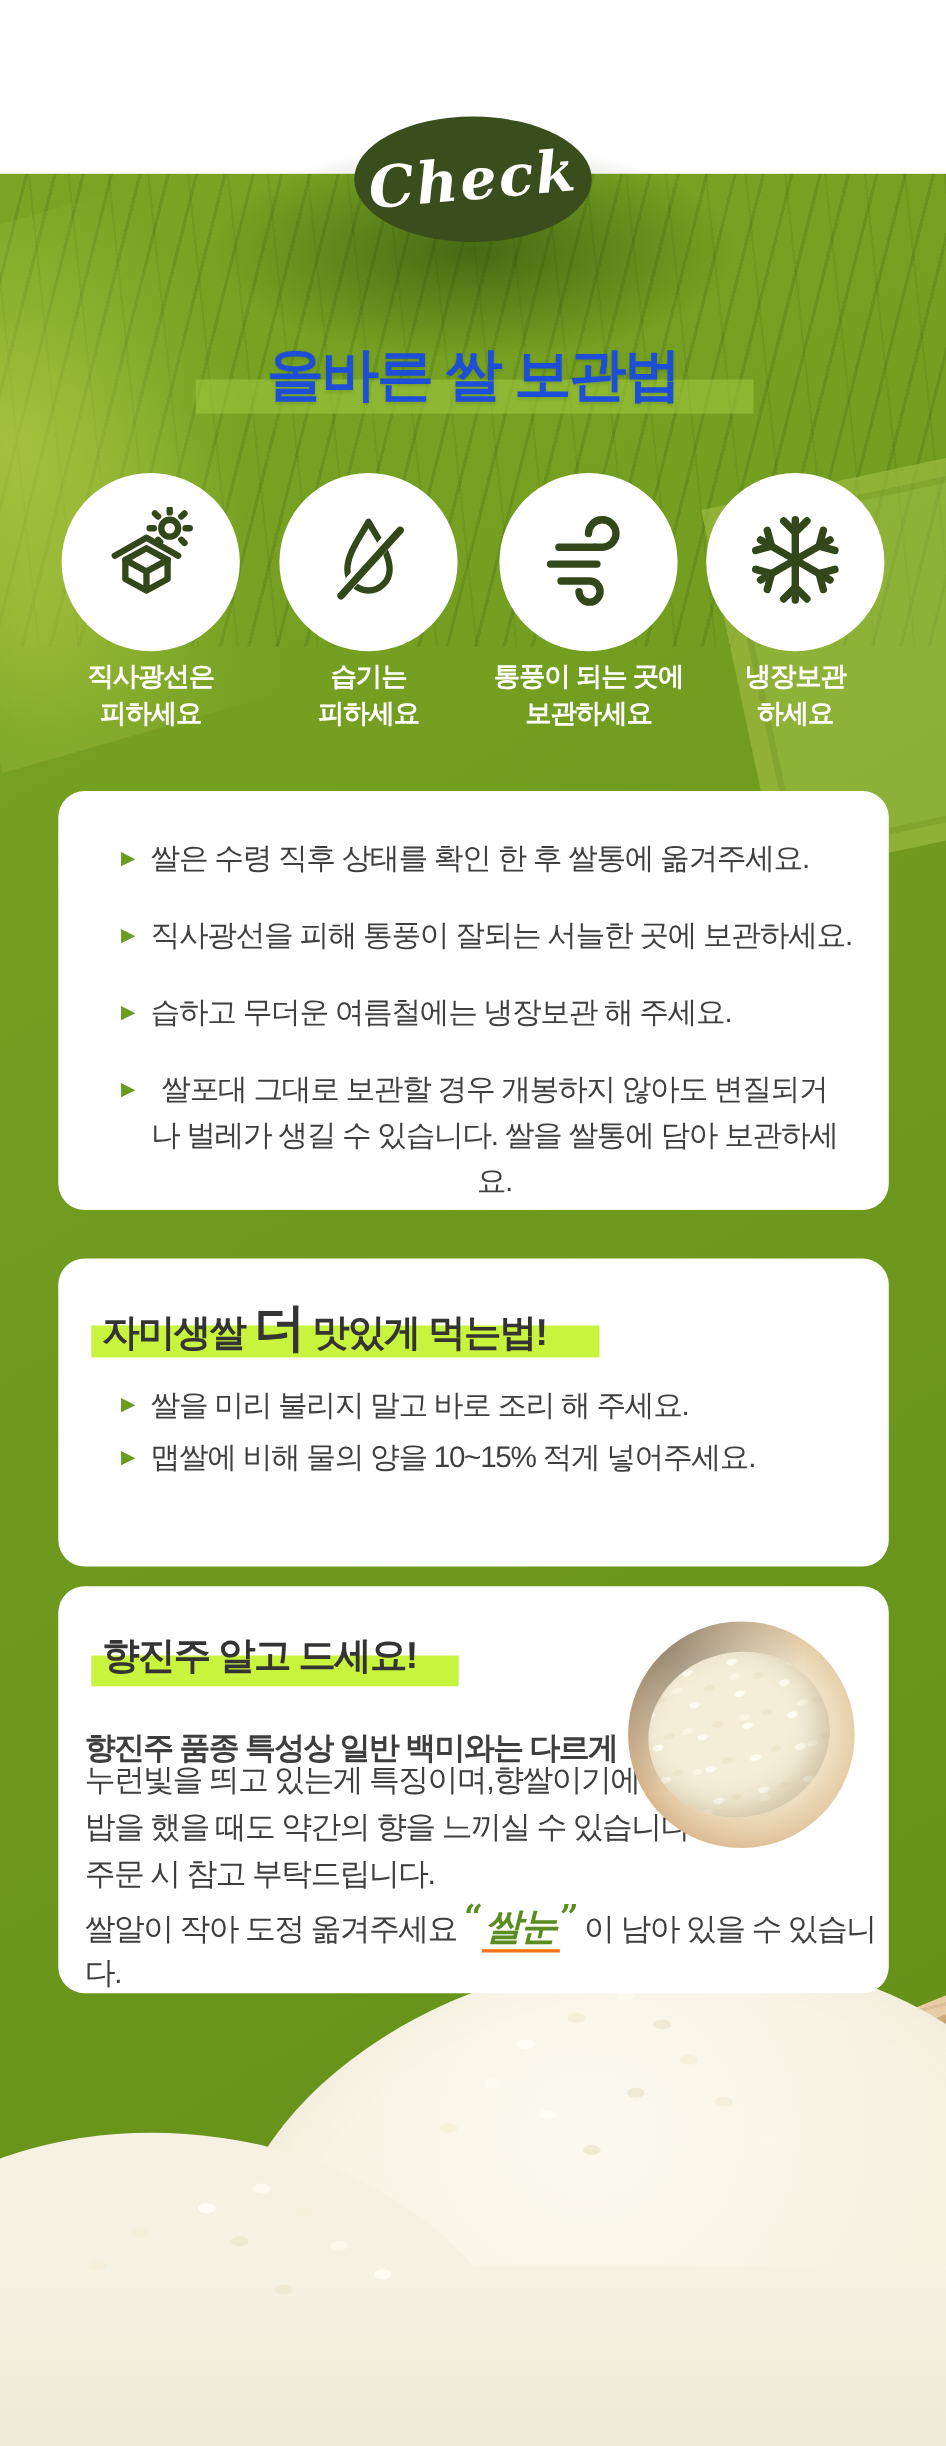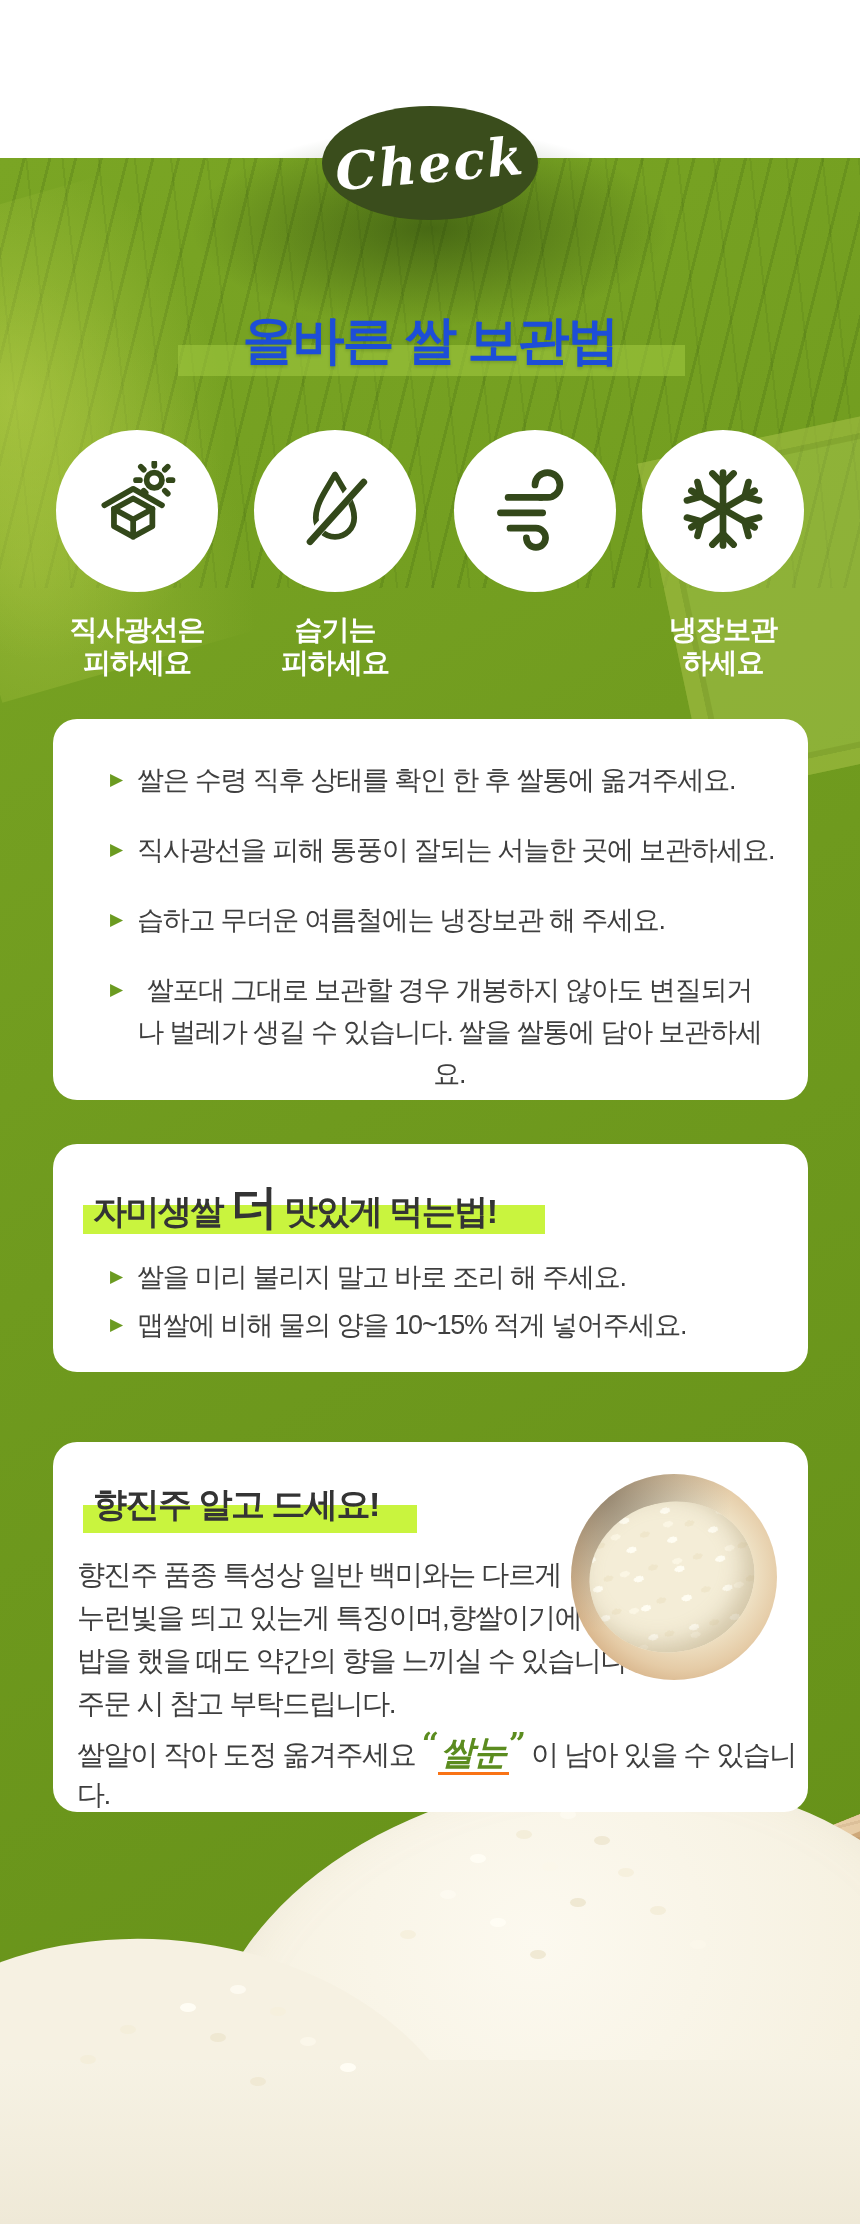--- a/index.html
+++ b/index.html
@@ -36,47 +36,47 @@
   .hero-title { position:absolute; left:0; top:306px; width:100%; text-align:center; z-index:5;
     font-size:52px; font-weight:800; color:#1d4ed8; letter-spacing:-2px;
     text-shadow:0 2px 3px rgba(40,70,10,.2); }
 
   
   .tip-circle { position:absolute; top:430px; width:162px; height:162px; border-radius:50%;
     background:#ffffff; display:flex; align-items:center; justify-content:center; z-index:5; }
   .tc1{left:56px;} .tc2{left:254px;} .tc3{left:454px;} .tc4{left:642px;}
   .tip-circle svg { width:96px; height:96px; }
   .tip-label { position:absolute; top:599px; width:220px; text-align:center; z-index:5;
-    color:#ffffff; font-size:28px; font-weight:600; line-height:33px; letter-spacing:-1px;margin-top:14px; }
+    color:#ffffff; font-size:24px; font-weight:600; line-height:33px; letter-spacing:-1px; }
   .tl1{left:27px;} .tl2{left:225px;} .tl3{left:425px;} .tl4{left:613px;}
   .tip-label span { display:block; }
 
   
   .card { position:absolute; left:53px; width:755px; background:#ffffff; border-radius:24px; z-index:5; }
   .card1 { top:719px;  height:381px; }
-  .card2 { top:1144px; height:228px; }
+  .card2 { top:1144px; height:280px; }
   .card3 { top:1442px; height:370px; }
 
   .bullet { position:absolute; left:57px; display:flex; align-items:flex-start;
     font-size:27px; color:#3f3f3f; letter-spacing:-1.2px; line-height:42px; }
   .bullet .mk { color:#6b9b21; font-size:17px; line-height:42px; margin-right:15px; flex:0 0 auto; }
   .b1{top:40px;} .b2{top:110px;} .b3{top:180px;} .b4{top:250px;}
   .b4 .tx{ max-width:625px;text-align:center; }
 
   .c2-band { position:absolute; left:30px; top:61px; width:462px; height:29px; background:#c9f43e; z-index:1; }
   .c2-title { position:absolute; left:40px; top:32px; z-index:2; font-size:34px; font-weight:800;
     color:#343434; letter-spacing:-1.5px; }
   .c2-title .em { font-size:47px; letter-spacing:-2px; }
   .c2b1{top:112px;} .c2b2{top:160px;}
 
   .c3-band { position:absolute; left:30px; top:63px; width:334px; height:28px; background:#c9f43e; z-index:1; }
   .c3-title { position:absolute; left:40px; top:40px; z-index:2; font-size:34px; font-weight:800;
     color:#343434; letter-spacing:-1.5px; }
   .c3-line { position:absolute; left:24px; font-size:28px; color:#3e3e3e; letter-spacing:-1.4px; z-index:2; }
-  .l1{top:114px;} .l2{top:157px;} .l3{top:200px;} .l4{top:243px;} .l5{top:284px;}
+  .l1{top:128px;font-weight:bold;} .l2{top:157px;} .l3{top:200px;} .l4{top:243px;} .l5{top:284px;}
   .script-q { color:#5b8c1f; font-weight:700; font-size:30px; vertical-align:10px; font-family:"DejaVu Serif",serif; }
   .script-word { color:#5b8c1f; font-family:"DejaVu Serif", serif; font-style:italic; font-weight:700;
     font-size:34px; border-bottom:3px solid #f97316; padding:0 3px; }
 
   
   .c3-photo { position:absolute; left:518px; top:32px; width:206px; height:206px; border-radius:50%;
     overflow:hidden; z-index:3;
     background:radial-gradient(circle at 55% 48%, #f5eeda 0%, #f0e4c8 42%, #e5cba6 62%, #d2aa7e 80%, #b98f69 100%); }
   .c3-photo .shade { position:absolute; left:0; top:0; width:100%; height:100%;
     background:radial-gradient(ellipse at 16% 10%, rgba(92,90,82,.55) 0%, rgba(92,90,82,0) 52%); }
@@ -204,20 +204,24 @@
   </div>
 
   <div class="tip-label tl1">
     <span>직사광선은</span>
     <span>피하세요</span>
   </div>
   <div class="tip-label tl2">
     <span>습기는</span>
     <span>피하세요</span>
   </div>
+  <div class="tip-label tl3">
+    <span>통풍이 되는 곳에</span>
+    <span>보관하세요</span>
+  </div>
   <div class="tip-label tl4">
     <span>냉장보관</span>
     <span>하세요</span>
   </div>
 
   <section class="card card1">
     <div class="bullet b1">
       <span class="mk">▶</span>
       <span class="tx">쌀은 수령 직후 상태를 확인 한 후 쌀통에 옮겨주세요.</span>
     </div>

